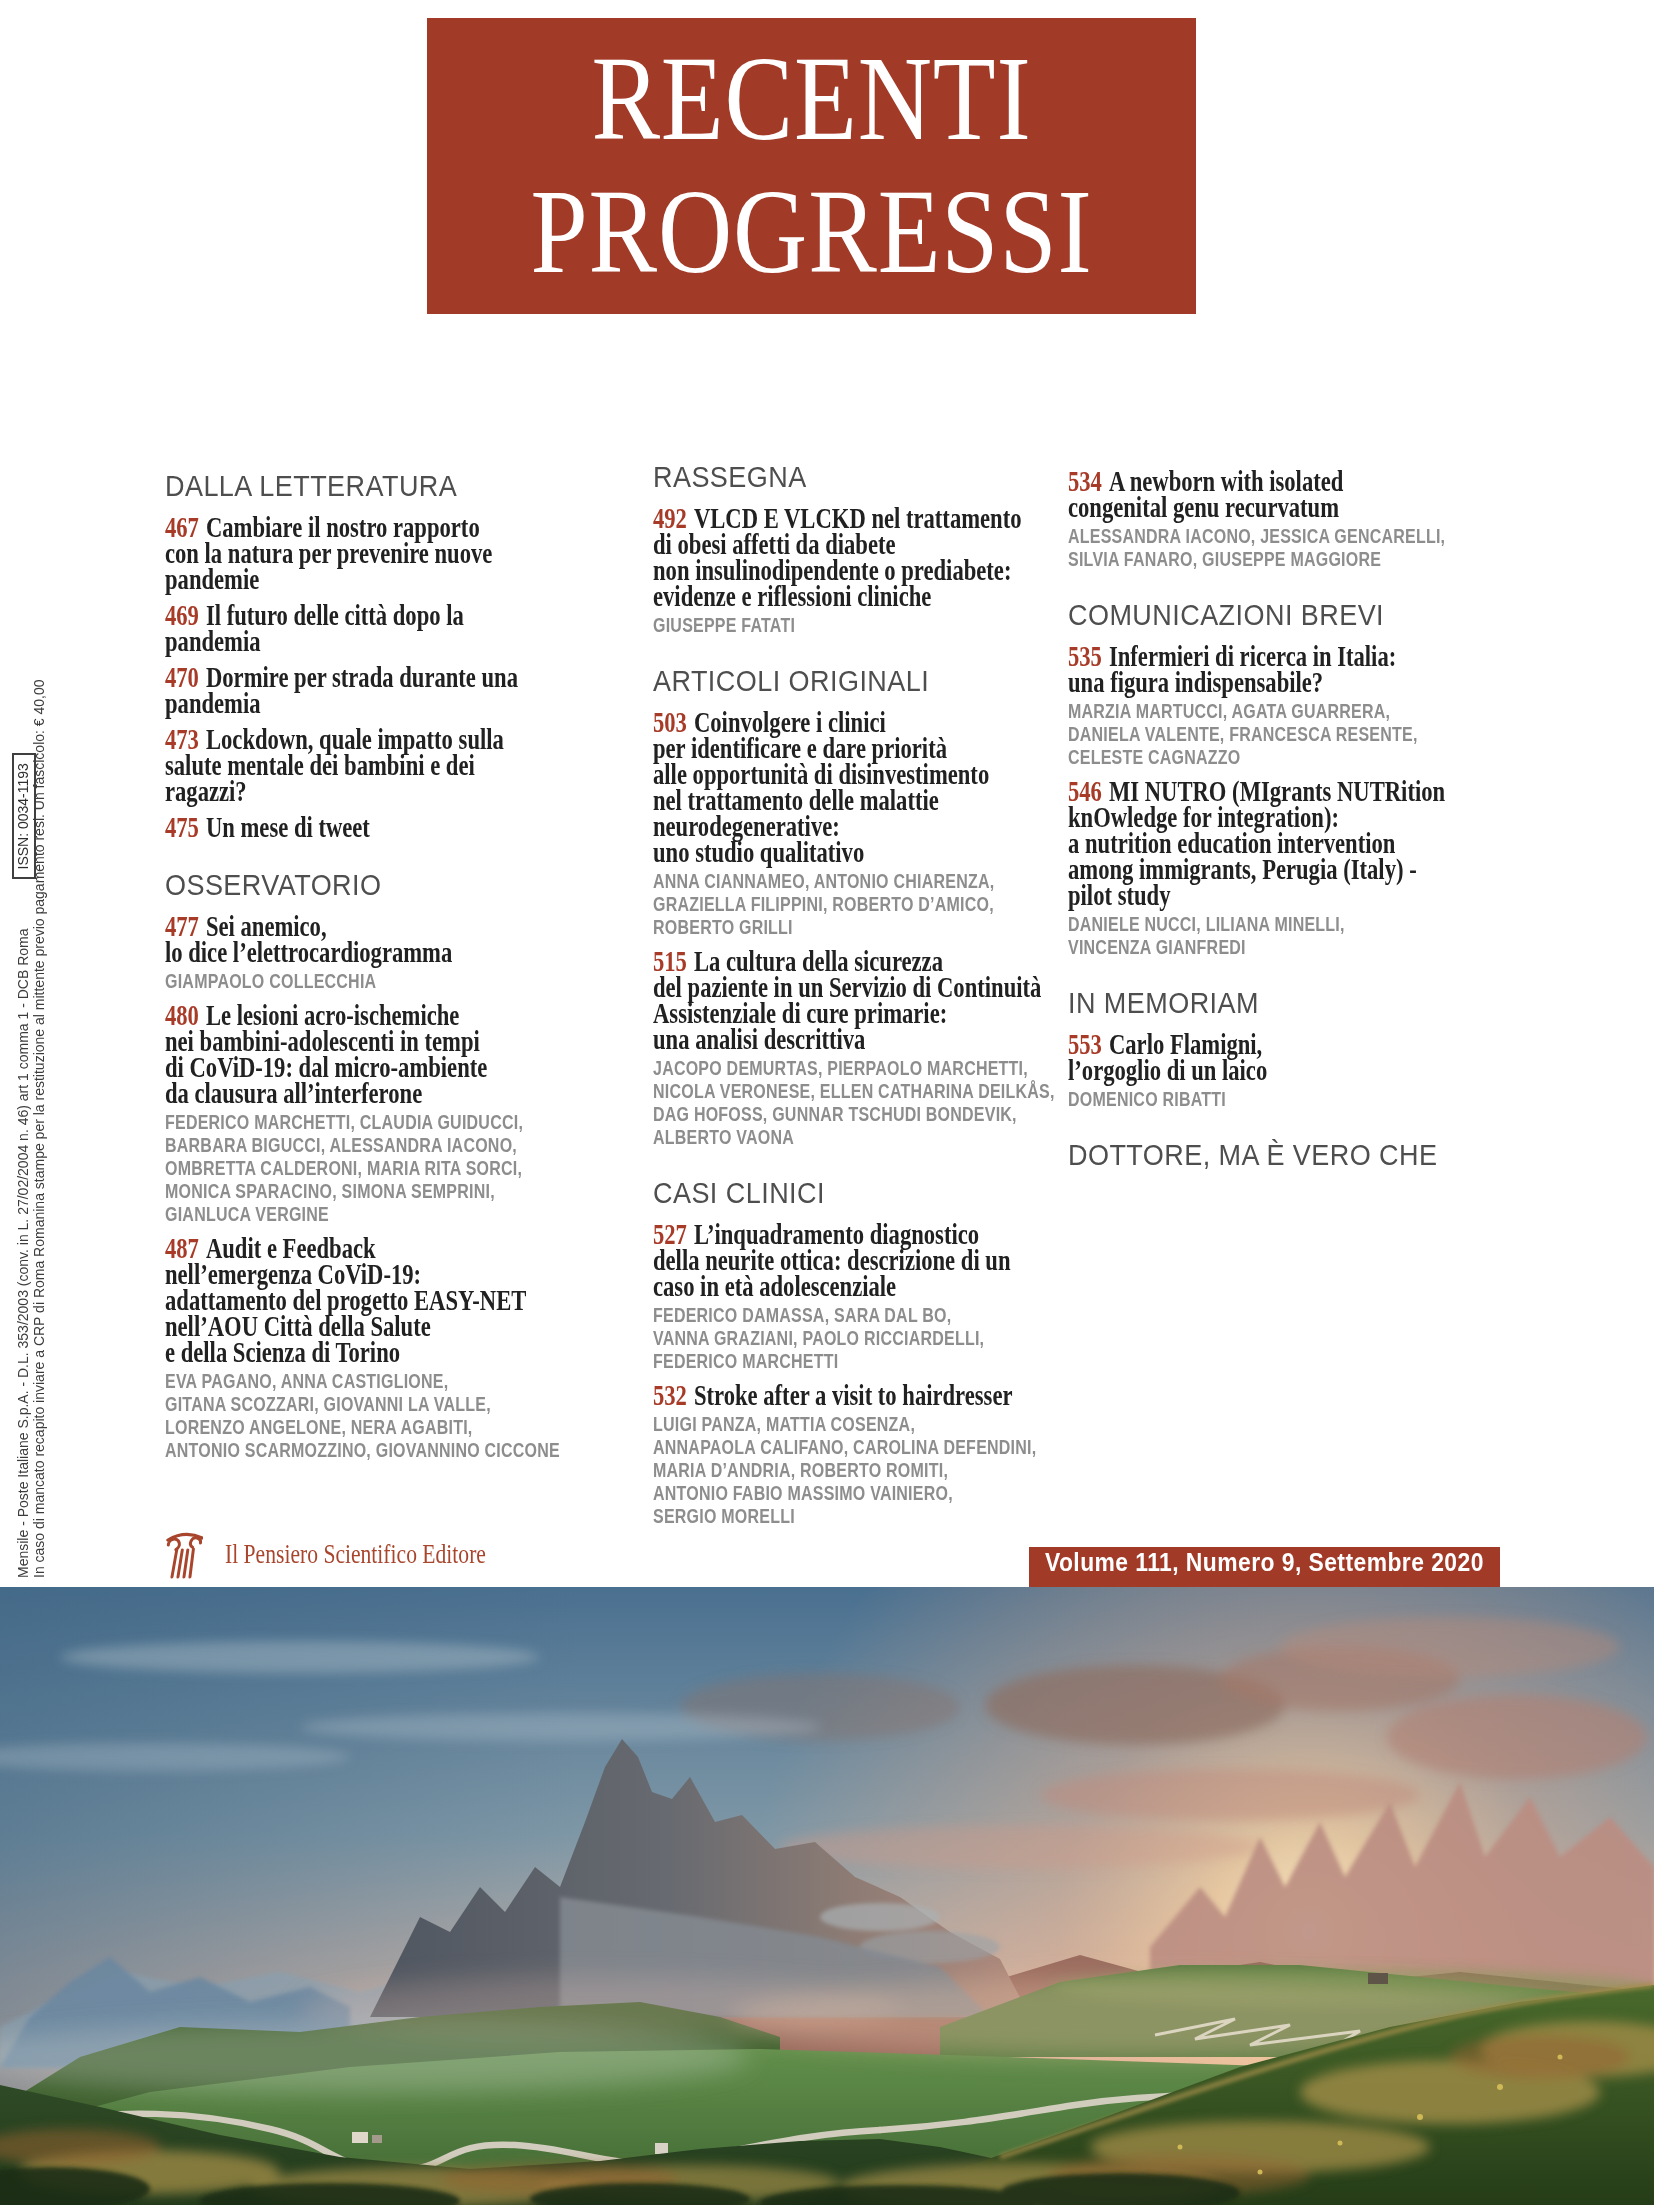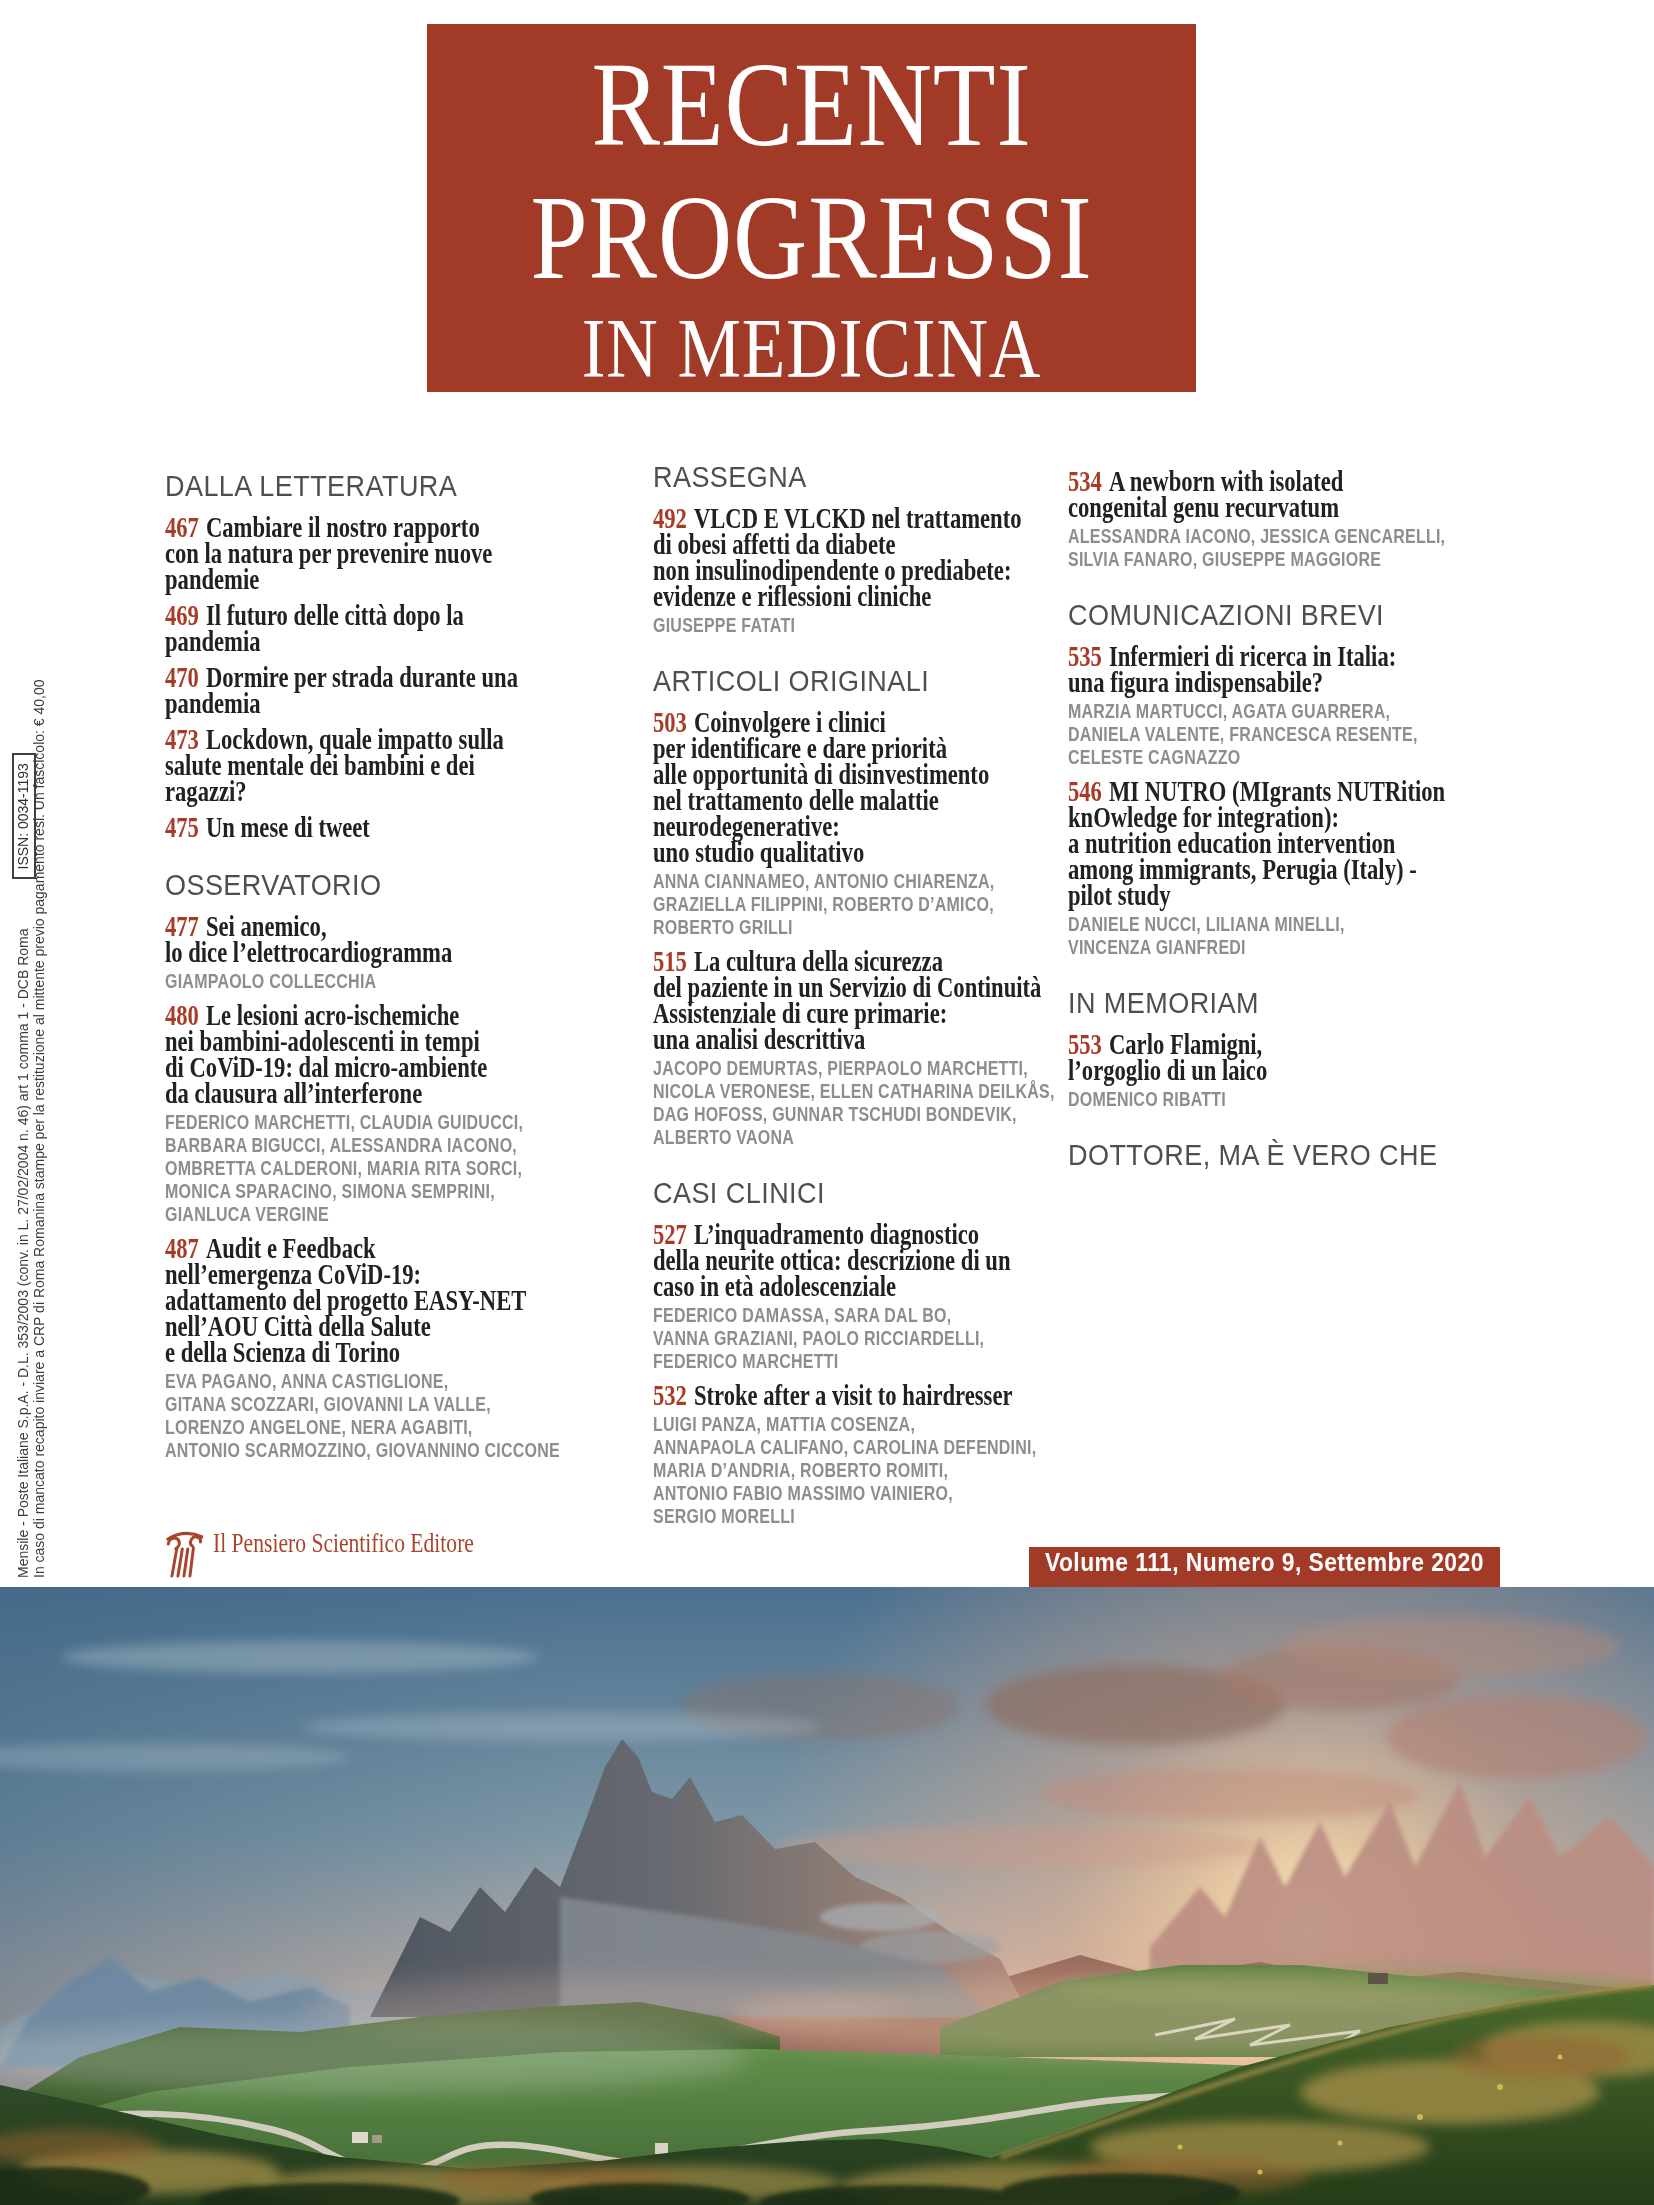--- a/index.html
+++ b/index.html
@@ -1,21 +1,21 @@
 <!DOCTYPE html>
 <html><head>
 <meta charset="utf-8">
 <style>
   html,body{margin:0;padding:0;}
   body{width:1654px;height:2205px;position:relative;background:#ffffff;
        font-family:"Liberation Sans",sans-serif;color:#222;overflow:hidden;}
   .page{position:absolute;left:0;top:0;width:1654px;height:2205px;background:#fff;overflow:hidden;}
 
   
-  .masthead{position:absolute;left:427px;top:24px;width:769px;height:368px;
+  .masthead{position:absolute;left:427px;top:18px;width:769px;height:296px;
             background:#a23a28;color:#fff;text-align:center;
             font-family:"Liberation Serif",serif;}
   .masthead .m1,.masthead .m2{font-size:121px;line-height:125px;letter-spacing:1px;
             transform:scaleX(.85);transform-origin:50% 50%;white-space:nowrap;}
   .masthead .m1{margin-top:18px;}
   .masthead .m2{margin-top:8px;}
   .masthead .m3{font-size:84px;line-height:90px;margin-top:4px;letter-spacing:1px;
             transform:scaleX(.85);transform-origin:50% 50%;white-space:nowrap;}
 
   
@@ -40,21 +40,21 @@
             line-height:26px;color:#212121;transform:scaleX(.78);transform-origin:0 0;
             width:129%;white-space:nowrap;}
   .entry-text em{font-style:italic;}
   .entry-number{color:#a83b28;margin-right:9px;}
   .entry-authors{font-weight:700;font-size:20.5px;line-height:23px;color:#8d8d8d;
             letter-spacing:.3px;margin-top:4px;transform:scaleX(.78);
             transform-origin:0 0;width:129%;white-space:nowrap;}
 
   
   .publisher{position:absolute;left:163px;top:1528px;height:52px;display:flex;
-            align-items:flex-start;}
+            align-items:center;gap:12px;}
   .publisher-icon{width:40px;height:50px;flex:0 0 40px;}
   .publisher-name{font-family:"Liberation Serif",serif;font-size:27px;color:#a8452c;
             margin-left:10px;transform:scaleX(.8);transform-origin:0 0;
             white-space:nowrap;}
 
   
   .volume-bar{position:absolute;left:1029px;top:1547px;width:471px;height:42px;
             background:#a23a28;display:flex;align-items:flex-start;justify-content:center;}
   .volume-bar span{color:#fff;font-weight:700;font-size:26px;letter-spacing:.5px;
             transform:scaleX(.88);white-space:nowrap;}

